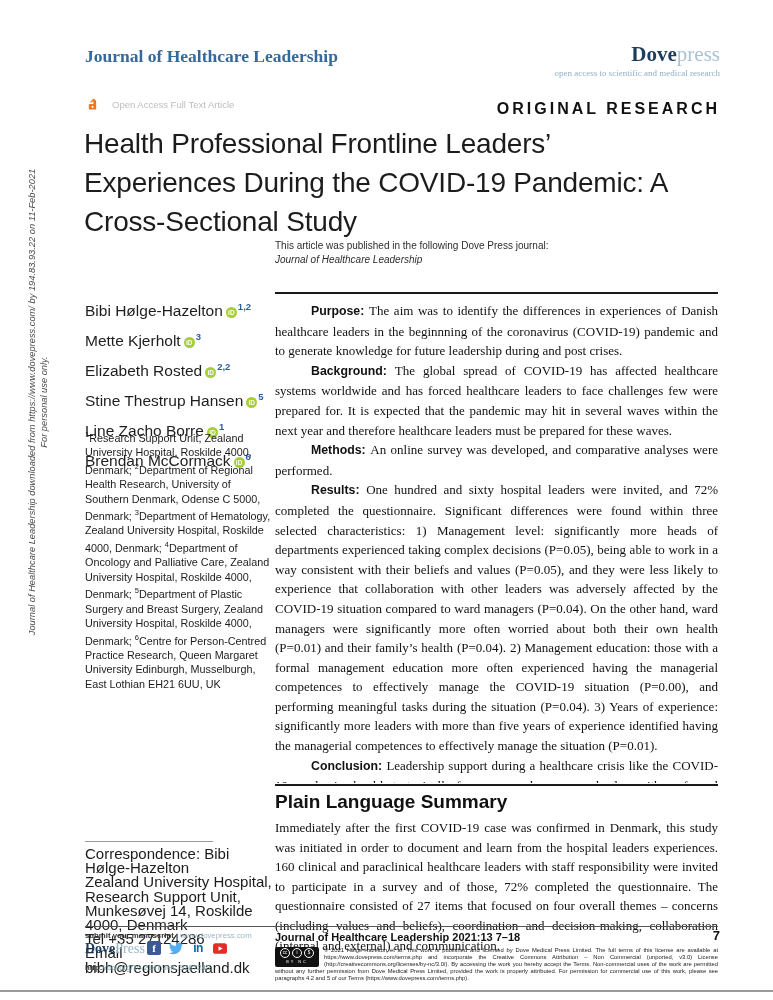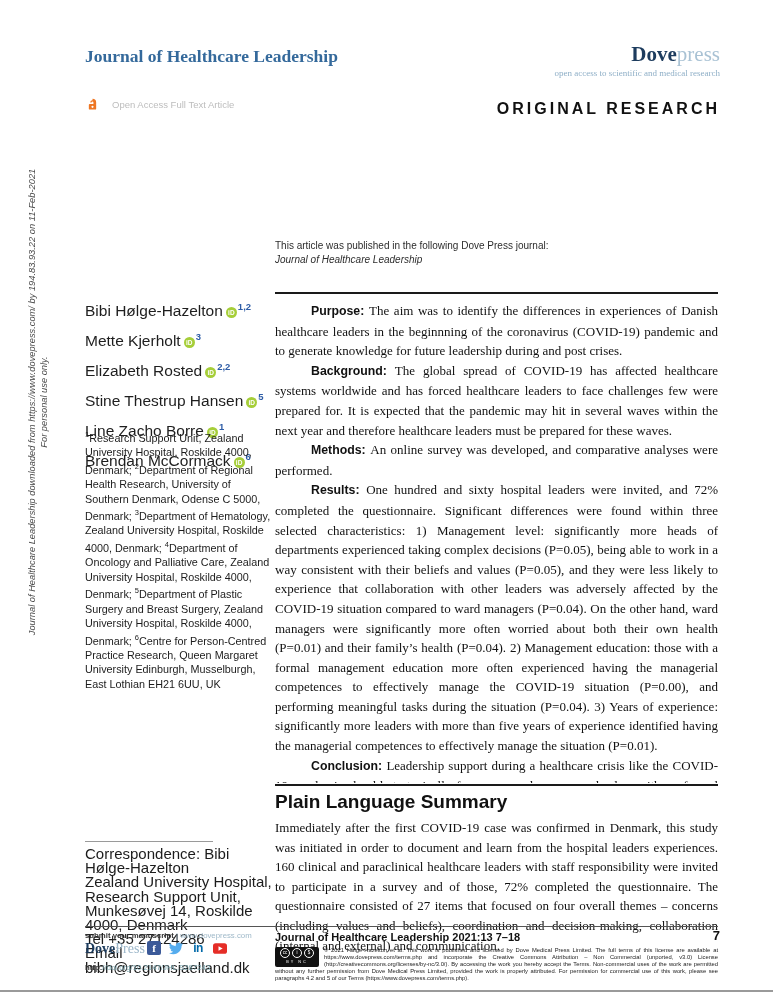--- a/index.html
+++ b/index.html
@@ -110,20 +110,21 @@
         <path d="M12 3a6.5 6.5 0 0 1 6.5 6.5V13h-3V9.5a3.5 3.5 0 0 0-7 0" fill="none" stroke="#ee7623" stroke-width="3"></path>
         <rect x="4" y="13" width="16" height="12" rx="2" fill="#ee7623"></rect>
         <circle cx="12" cy="19" r="2.4" fill="#fff"></circle>
       </svg>
     </span>
     <span class="oa-label">Open Access Full Text Article</span>
   </div>
 
   <div class="orig-research">ORIGINAL RESEARCH</div>
 
+  <div class="title">Health Professional Frontline Leaders’ Experiences During the COVID-19 Pandemic: A Cross-Sectional Study</div>
 
   <div class="pub-note">
     <span>This article was published in the following Dove Press journal:</span><br>
     <span class="pub-journal">Journal of Healthcare Leadership</span>
   </div>
 
   <div class="authors">
       <div class="author-line"><span>Bibi Hølge-Hazelton</span><span class="orcid">iD</span><sup class="a-sup">1,2</sup></div>
       <div class="author-line"><span>Mette Kjerholt</span><span class="orcid">iD</span><sup class="a-sup">3</sup></div>
       <div class="author-line"><span>Elizabeth Rosted</span><span class="orcid">iD</span><sup class="a-sup">2,2</sup></div>

